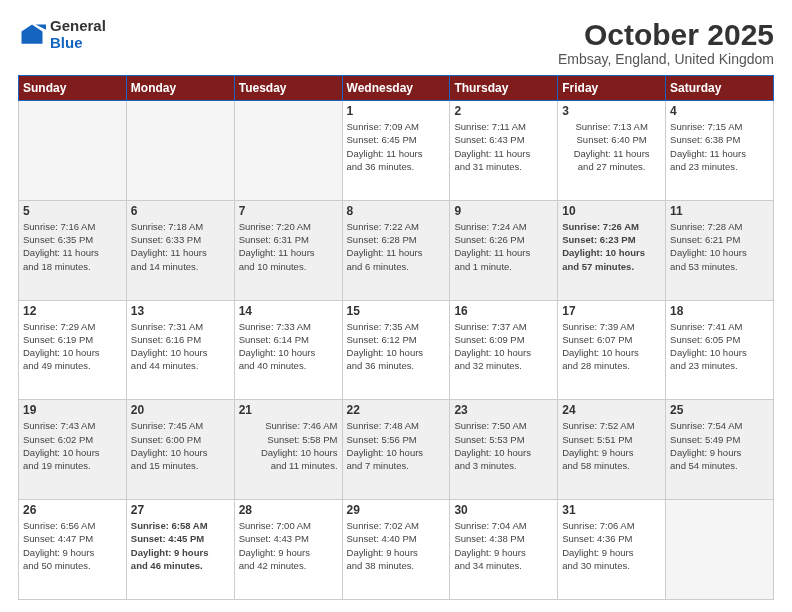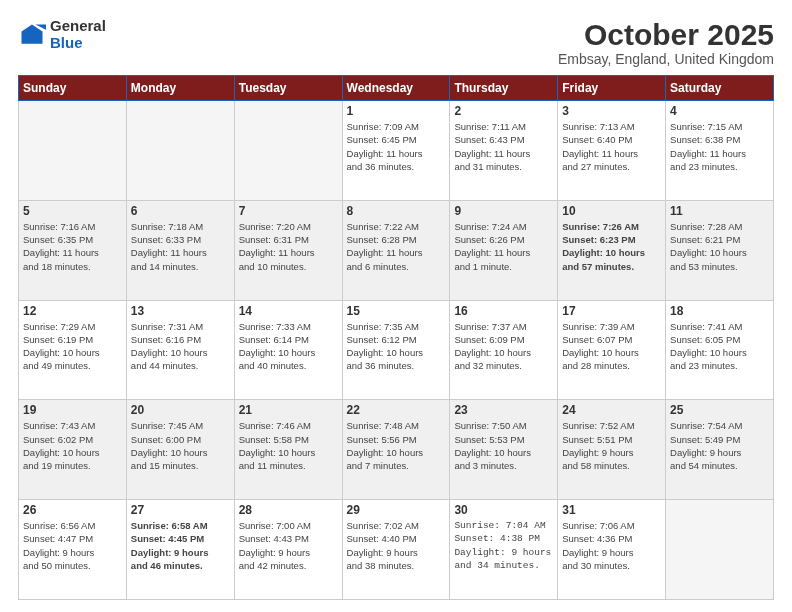--- a/index.html
+++ b/index.html
@@ -159,21 +159,21 @@
           </td>
           <td>
             <span class="day-num">2</span>
             <div class="day-info" style="white-space: pre-line;">Sunrise: 7:11 AM
 Sunset: 6:43 PM
 Daylight: 11 hours
 and 31 minutes.</div>
           </td>
           <td>
             <span class="day-num">3</span>
-            <div class="day-info" style="white-space: pre-line;">Sunrise: 7:13 AM
+            <div class="day-info" style="white-space: pre-line; text-align: center;">Sunrise: 7:13 AM
 Sunset: 6:40 PM
 Daylight: 11 hours
 and 27 minutes.</div>
           </td>
           <td>
             <span class="day-num">4</span>
             <div class="day-info" style="white-space: pre-line;">Sunrise: 7:15 AM
 Sunset: 6:38 PM
 Daylight: 11 hours
 and 23 minutes.</div>
@@ -291,21 +291,21 @@
           </td>
           <td class="shaded">
             <span class="day-num">20</span>
             <div class="day-info" style="white-space: pre-line;">Sunrise: 7:45 AM
 Sunset: 6:00 PM
 Daylight: 10 hours
 and 15 minutes.</div>
           </td>
           <td class="shaded">
             <span class="day-num">21</span>
-            <div class="day-info" style="white-space: pre-line;">Sunrise: 7:46 AM
+            <div class="day-info" style="white-space: pre-line; text-align: right;">Sunrise: 7:46 AM
 Sunset: 5:58 PM
 Daylight: 10 hours
 and 11 minutes.</div>
           </td>
           <td class="shaded">
             <span class="day-num">22</span>
             <div class="day-info" style="white-space: pre-line;">Sunrise: 7:48 AM
 Sunset: 5:56 PM
 Daylight: 10 hours
 and 7 minutes.</div>
@@ -356,21 +356,21 @@
           </td>
           <td>
             <span class="day-num">29</span>
             <div class="day-info" style="white-space: pre-line;">Sunrise: 7:02 AM
 Sunset: 4:40 PM
 Daylight: 9 hours
 and 38 minutes.</div>
           </td>
           <td>
             <span class="day-num">30</span>
-            <div class="day-info" style="white-space: pre-line; font-family: Liberation Mono, monospace;">Sunrise: 7:04 AM
+            <div class="day-info" style="white-space: pre-line;">Sunrise: 7:04 AM
 Sunset: 4:38 PM
 Daylight: 9 hours
 and 34 minutes.</div>
           </td>
           <td>
             <span class="day-num">31</span>
             <div class="day-info" style="white-space: pre-line;">Sunrise: 7:06 AM
 Sunset: 4:36 PM
 Daylight: 9 hours
 and 30 minutes.</div>

